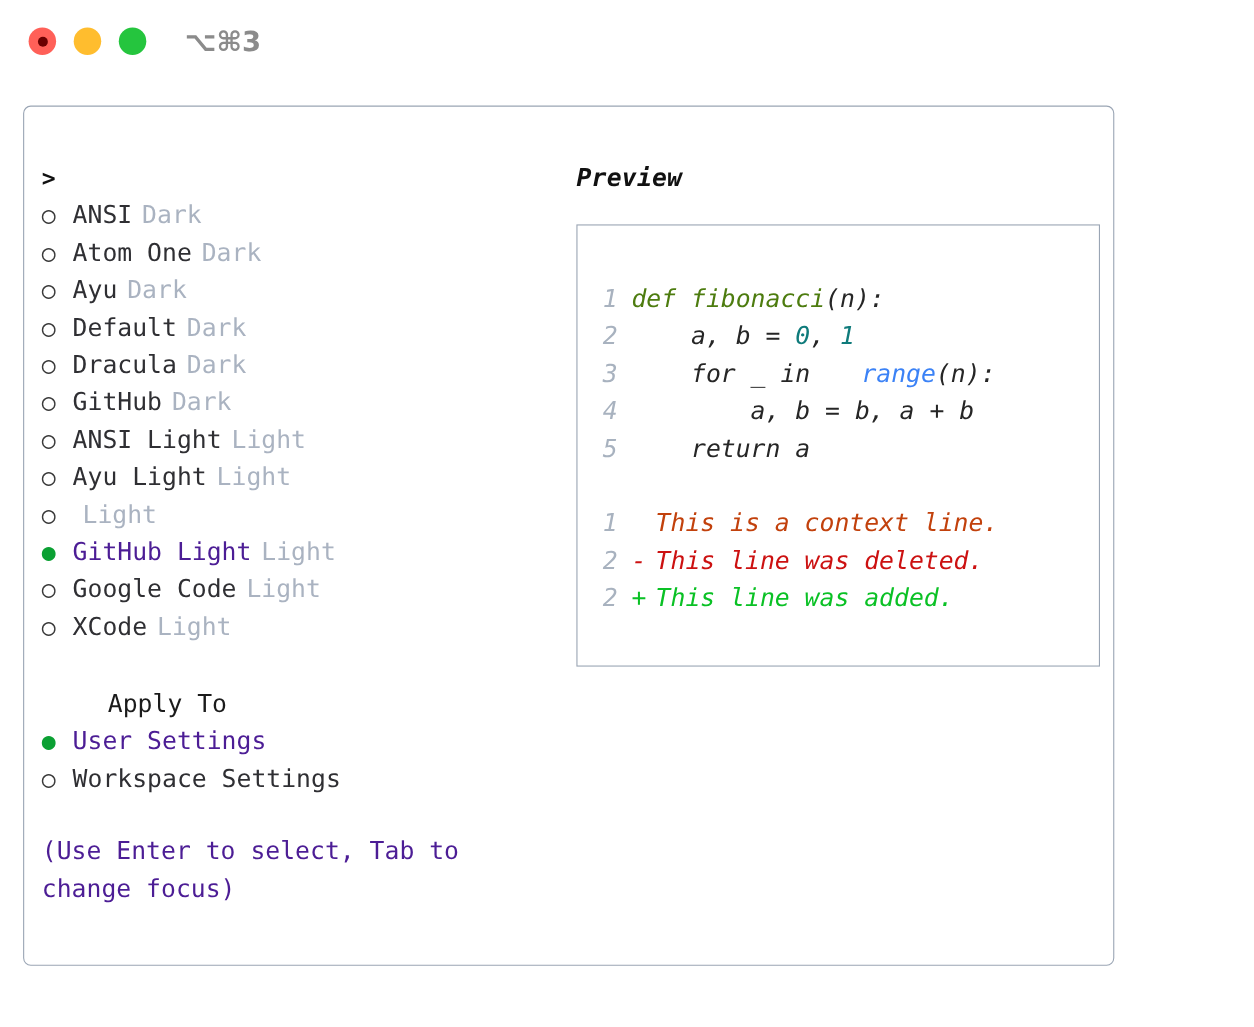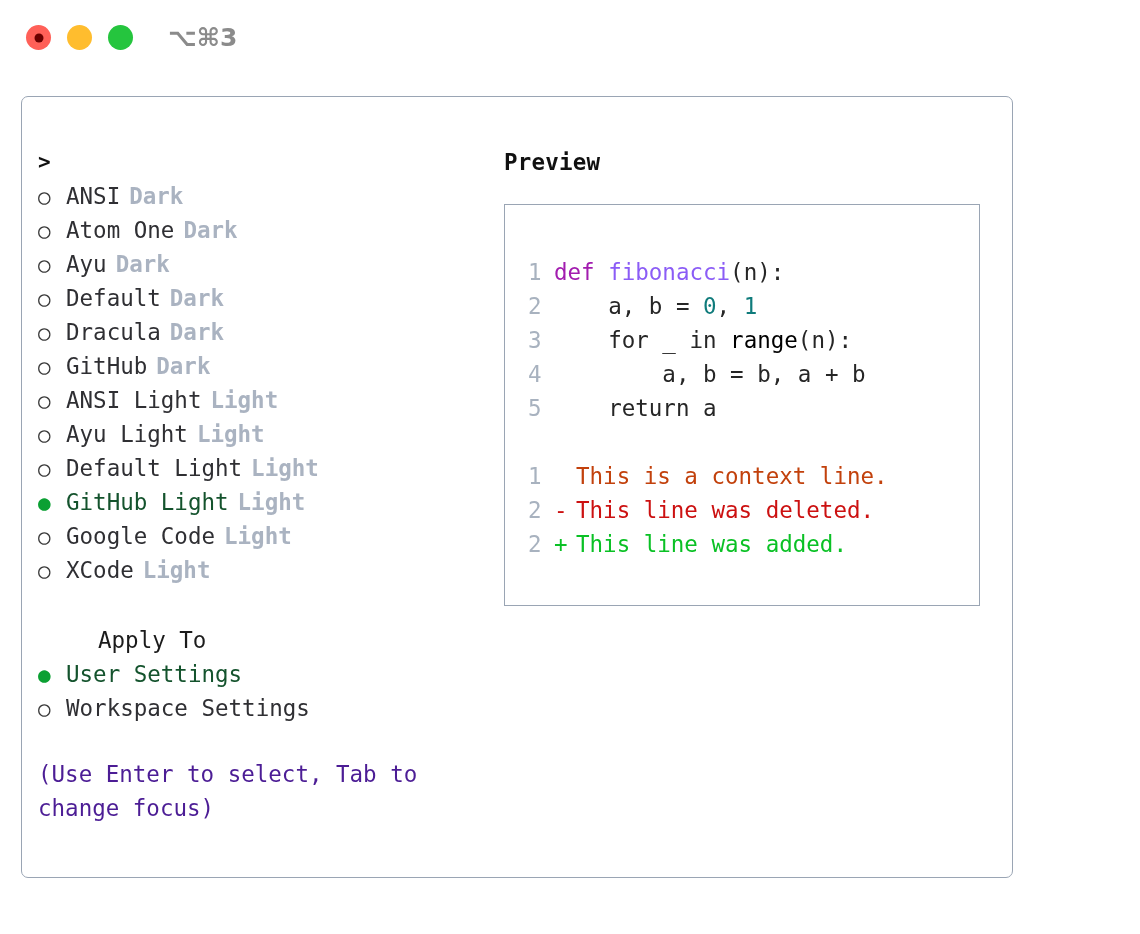--- a/index.html
+++ b/index.html
@@ -115,26 +115,25 @@
   .marker {
     display: inline-block;
     width: 28px;
     flex: 0 0 28px;
     color: #3a3a3a;
     font-size: 21px;
   }
   .marker.sel { color: #0ba033; }
 
   .label { color: #2f2f33; }
-  .label.sel { color: #14532d; }
+  .label.sel { color: #4c1d95; }
 
   .tag {
     color: #aab3c1;
     margin-left: 9px;
-    font-weight: bold;
   }
 
   .spacer-sm { height: 36px; }
   .spacer-md { height: 32px; }
 
   .apply-heading {
     color: #1b1b1b;
     font-weight: 400;
     margin-left: 32px;
   }
@@ -143,23 +142,24 @@
     color: #4c1d95;
     font-size: 22.5px;
     line-height: 34px;
     width: 420px;
     white-space: normal;
   }
 
   
   .right-col {
     position: absolute;
-    left: 482px;
+    left: 502px;
     top: 48px;
     width: 500px;
+    font-style: italic;
   }
   .preview-title {
     font-size: 22.5px;
     font-weight: 700;
     color: #111111;
     line-height: 34px;
     letter-spacing: 0.2px;
   }
   .preview-box {
     margin-top: 25px;
@@ -181,25 +181,25 @@
     white-space: pre;
     display: block;
   }
   .ln {
     color: #a8b2bf;
     display: inline-block;
     width: 12px;
     text-align: right;
     margin-right: 14px;
   }
-  .tok-kw   { color: #a21caf; }
-  .tok-fn   { color: #8b5cf6; }
+  .tok-kw   { color: #4d7c0f; }
+  .tok-fn   { color: #4d7c0f; }
   .tok-plain{ color: #262626; }
   .tok-num  { color: #0f7b7b; }
-  .tok-builtin { color: #000000; }
+  .tok-builtin { color: #3b82f6; margin-left: 33px; }
 
   .diff-block { margin-top: 34px; }
   .diff-sign { display: inline-block; width: 22px; }
   .diff-ctx  { color: #c2410c; }
   .diff-del  { color: #cc1111; }
   .diff-add  { color: #0ac125; }
 </style>
 </head>
 <body>
 
@@ -258,21 +258,20 @@
             <span class="label">ANSI Light</span>
             <span class="tag">Light</span>
           </div>
           <div class="row">
             <span class="marker">○</span>
             <span class="label">Ayu Light</span>
             <span class="tag">Light</span>
           </div>
           <div class="row">
             <span class="marker">○</span>
-            <span class="label">Default Light</span>
             <span class="tag">Light</span>
           </div>
           <div class="row">
             <span class="marker sel">●</span>
             <span class="label sel">GitHub Light</span>
             <span class="tag">Light</span>
           </div>
           <div class="row">
             <span class="marker">○</span>
             <span class="label">Google Code</span>

